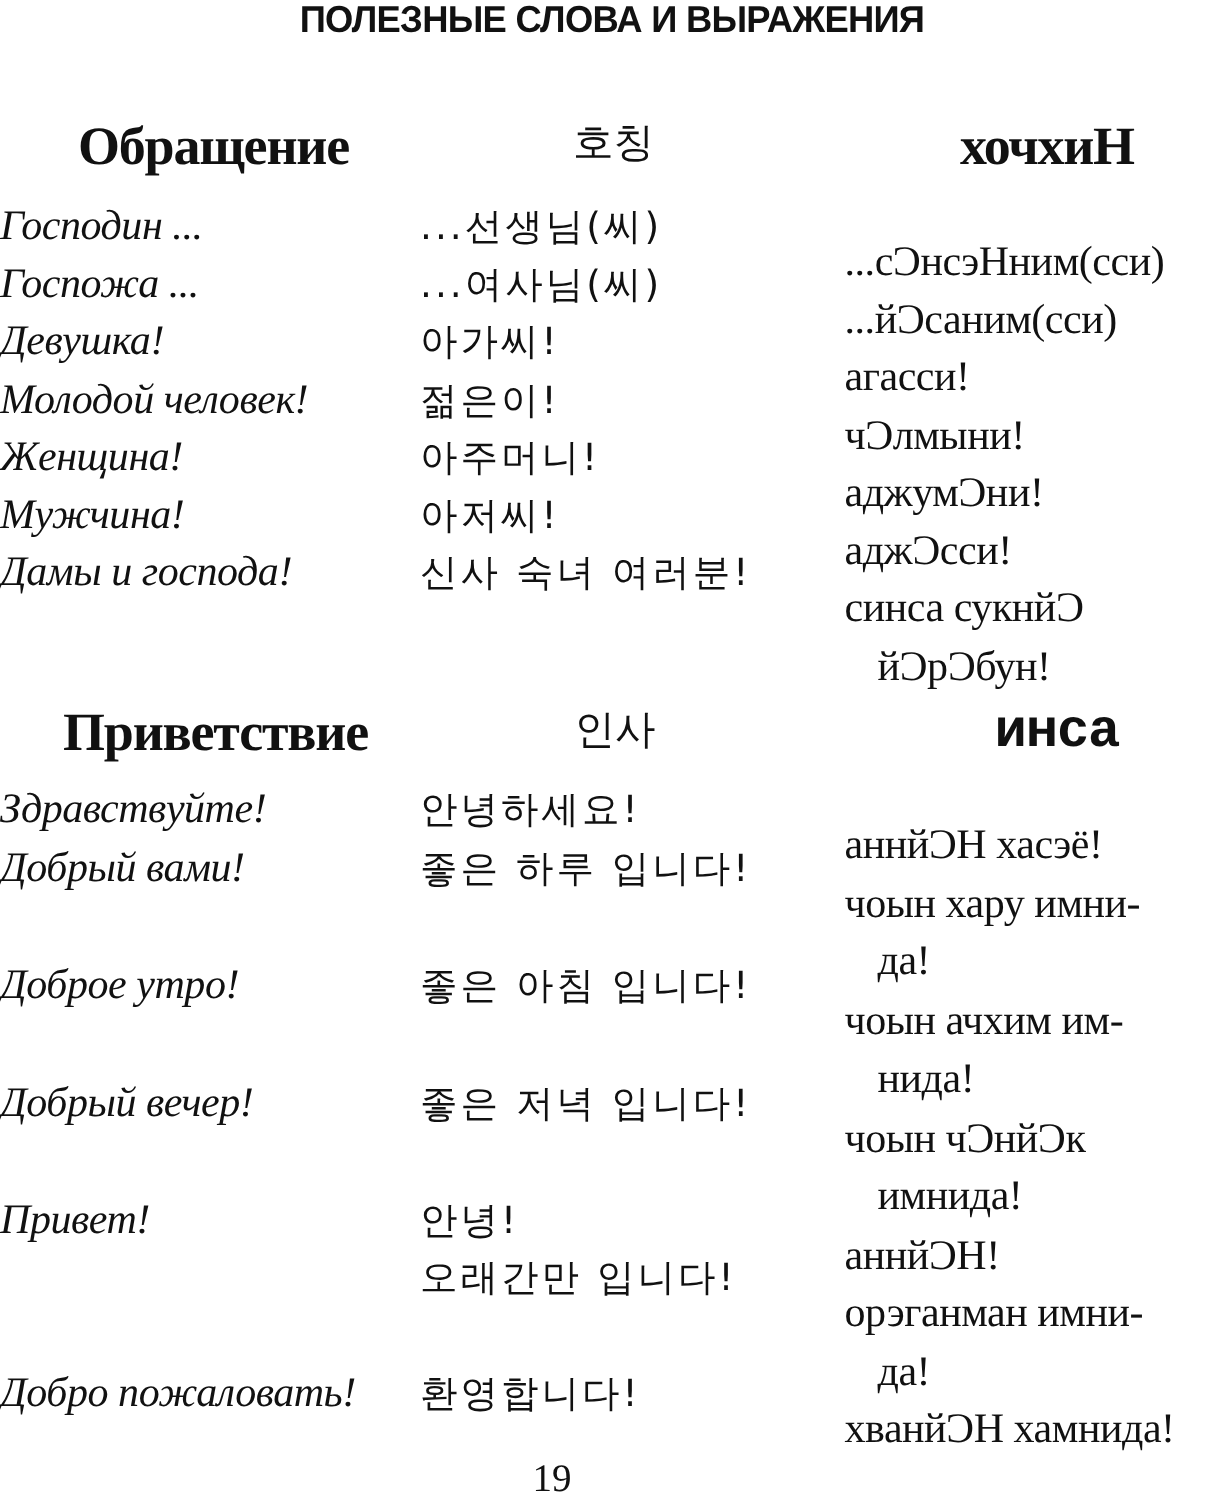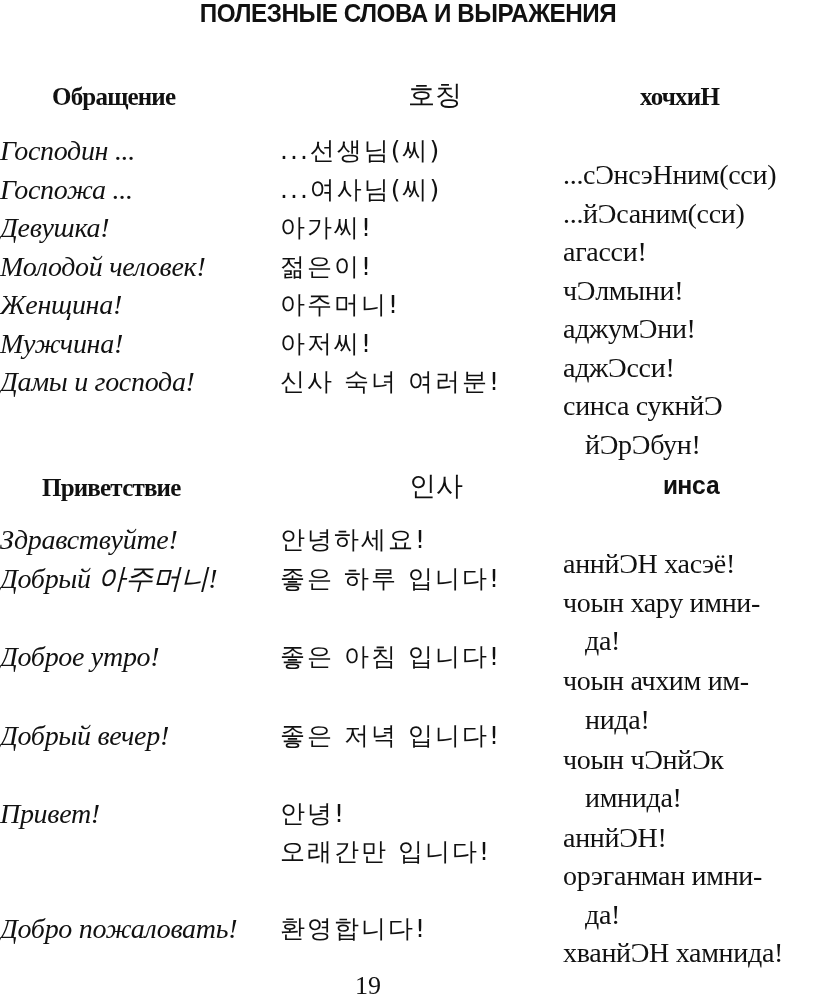--- a/index.html
+++ b/index.html
@@ -4,22 +4,22 @@
 <style>
   html, body { margin: 0; padding: 0; background: #ffffff; }
   body { width: 816px; height: 1000px; position: relative; overflow: hidden; color: #111; }
   .title {
     position: absolute; left: 0; top: 0; width: 816px; height: 30px;
     text-align: center; font-family: "Liberation Sans", sans-serif;
     font-weight: bold; font-size: 25px; letter-spacing: -0.5px; line-height: 26px;
     transform: scaleX(0.97);
   }
   .section { position: absolute; left: 0; width: 816px; }
-  .hdr { position: absolute; font-family: "Liberation Serif", serif; font-weight: bold; font-size: 25px; line-height: 34px; letter-spacing: -0.8px; white-space: nowrap; }
-  .hdr.ko { font-family: Liberation Serif, serif; font-weight: normal; font-size: 27px; letter-spacing: 0; margin-left: 26px; }
+  .hdr { position: absolute; font-family: "Liberation Serif", serif; font-weight: bold; font-size: 36px; line-height: 34px; letter-spacing: -0.8px; white-space: nowrap; }
+  .hdr.ko { font-family: Liberation Serif, serif; font-weight: normal; font-size: 27px; letter-spacing: 0; }
   .row { position: absolute; left: 0; width: 816px; }
   .cell { position: absolute; white-space: nowrap; font-family: "Liberation Serif", serif; font-size: 28px; line-height: 38px; letter-spacing: -0.3px; }
   .ru { left: 0; font-style: italic; }
   .ko { left: 280px; font-family: "DejaVu Sans", sans-serif; font-size: 25px; letter-spacing: 2px; }
   .tr { left: 563px; margin-top: 24px; }
   .cont { padding-left: 22px; }
   .line { display: block; height: 38.5px; }
   .pagenum { position: absolute; top: 972px; left: 0; width: 736px; text-align: center; font-family: "Liberation Serif", serif; font-size: 26px; line-height: 28px; }
 </style>
 </head>
@@ -80,21 +80,21 @@
   <div class="hdr" style="left:663px; top:0;font-family:Liberation Mono, monospace;">инса</div>
 </div>
 
 <div class="section" style="top:521px;">
   <div class="row" style="top:0px;">
     <span class="cell ru">Здравствуйте!</span>
     <span class="cell ko">안녕하세요!</span>
     <span class="cell tr">аннйƆН хасэё!</span>
   </div>
   <div class="row" style="top:38.5px;">
-    <span class="cell ru">Добрый 아주머니!</span>
+    <span class="cell ru">Добрый вами!</span>
     <span class="cell ko">좋은 하루 입니다!</span>
     <span class="cell tr">
       <span class="line">чоын хару имни-</span>
       <span class="line cont">да!</span>
     </span>
   </div>
   <div class="row" style="top:117px;">
     <span class="cell ru">Доброе утро!</span>
     <span class="cell ko">좋은 아침 입니다!</span>
     <span class="cell tr">

